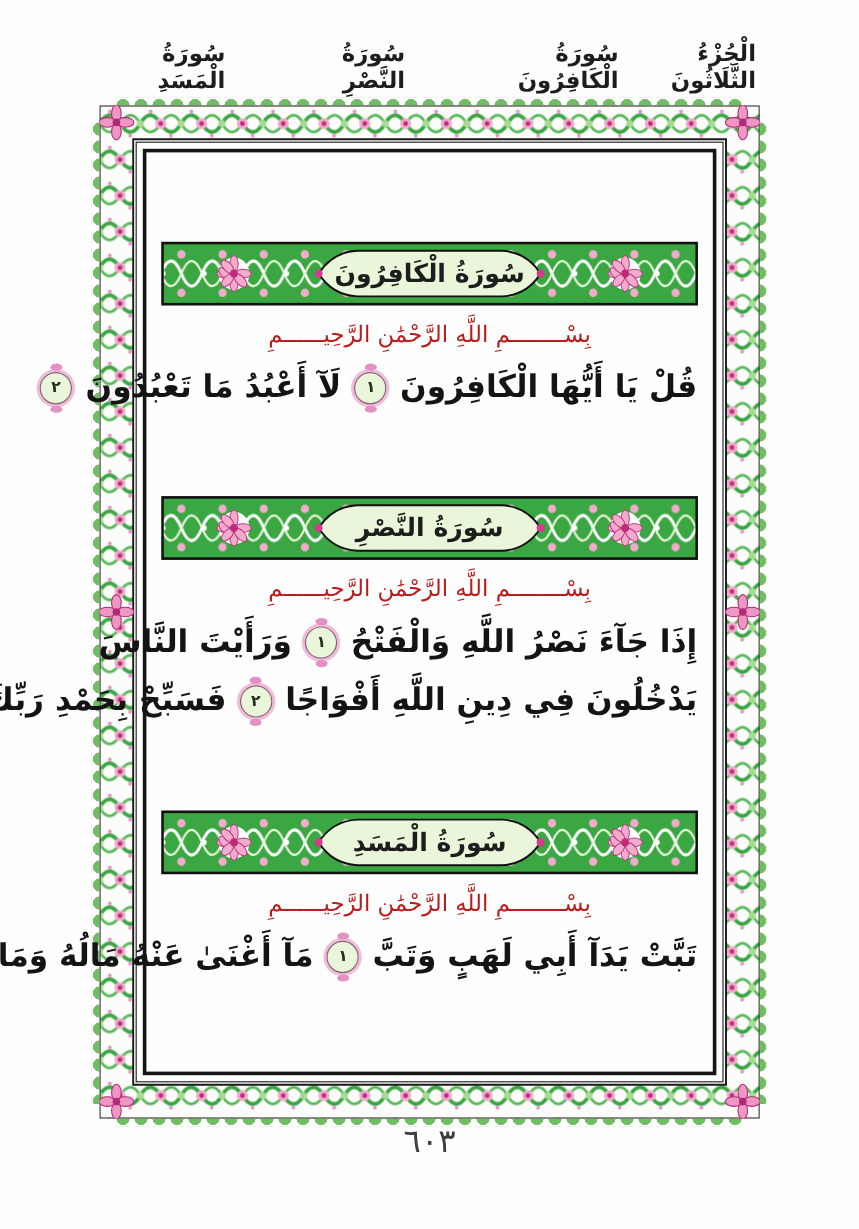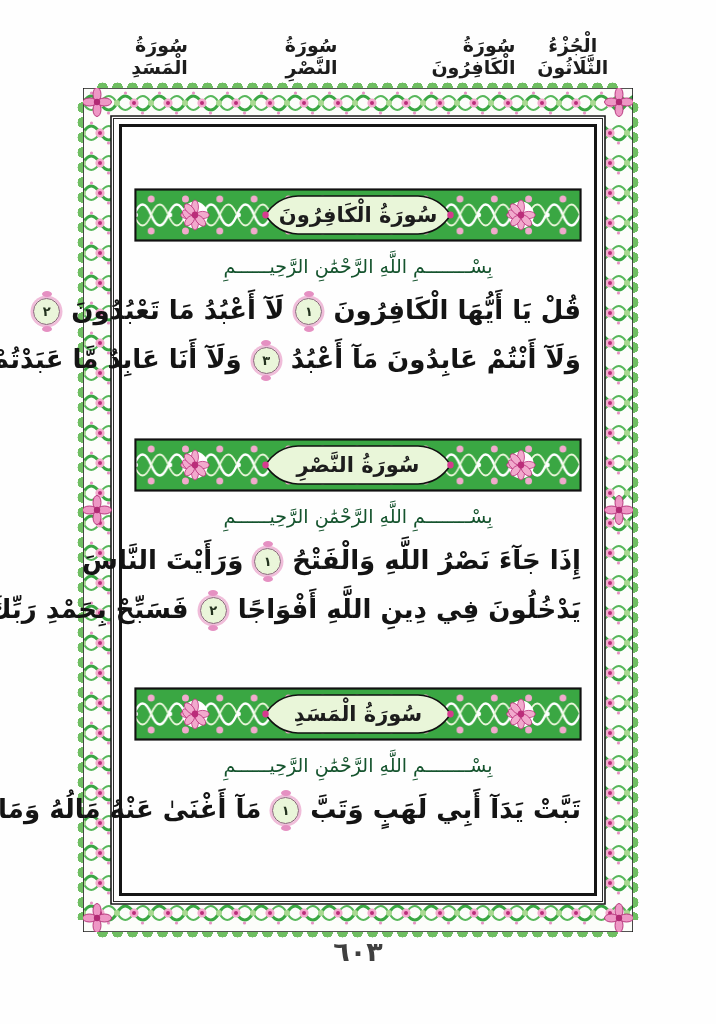--- a/index.html
+++ b/index.html
@@ -6,21 +6,21 @@
   .page{
     position:relative;width:716px;height:1024px;background:#fefefe;overflow:hidden;
     font-family:"DejaVu Sans",sans-serif;color:#161616;
   }
   
   .header{
     position:absolute;top:44px;left:86px;right:86px;height:34px;
     direction:rtl;display:flex;justify-content:space-between;align-items:flex-end;
     font-size:19px;font-weight:700;color:#1d1d1d;
   }
-  .header .juz{letter-spacing:0.5px;text-align:center;}
+  .header .juz{letter-spacing:0.5px;}
   .header .refs{display:flex;gap:52px;}
   
   .frame{position:absolute;left:83px;top:88px;width:550px;height:844px;}
   .band-svg{position:absolute;inset:0;width:550px;height:844px;}
   .scallop{position:absolute;pointer-events:none;}
   .scallop.h{left:12px;right:12px;height:7px;background-size:15px 7px;background-repeat:repeat-x;}
   .scallop.top{top:-7px;background-image:radial-gradient(circle 5.5px at 7.5px 7px,#6fbe62 0 5.4px,transparent 5.6px);}
   .scallop.bottom{bottom:-7px;background-image:radial-gradient(circle 5.5px at 7.5px 0px,#6fbe62 0 5.4px,transparent 5.6px);}
   .scallop.v{top:12px;bottom:12px;width:7px;background-size:7px 15px;background-repeat:repeat-y;}
   .scallop.left{left:-7px;background-image:radial-gradient(circle 5.5px at 7px 7.5px,#6fbe62 0 5.4px,transparent 5.6px);}
@@ -32,21 +32,21 @@
   }
   
   .banner{position:relative;height:54px;margin:2px 2px;}
   .banner-svg{position:absolute;inset:0;width:100%;height:100%;}
   .banner-title{
     position:absolute;inset:0;display:flex;align-items:center;justify-content:center;
     direction:rtl;font-size:21px;font-weight:700;color:#1d1d1d;
   }
   
   .bismillah{
-    direction:rtl;text-align:center;font-size:19px;font-weight:400;color:#14532d;
+    direction:rtl;text-align:center;font-size:19px;font-weight:400;color:#b91c1c;
     margin:4px 0 0 0;line-height:40px;white-space:nowrap;
   }
   .verse-lines{display:flex;flex-direction:column;}
   .verse-line{
     direction:rtl;text-align:center;font-size:26px;font-weight:700;color:#141414;
     line-height:49px;white-space:nowrap;
   }
   .verse-text{margin:0 3px;}
   .ayah-marker{
     display:inline-flex;align-items:center;justify-content:center;
@@ -58,21 +58,21 @@
   }
   .ayah-marker::before,.ayah-marker::after{
     content:"";position:absolute;left:50%;transform:translateX(-50%);
     width:10px;height:6px;border-radius:50%;background:#e590c2;
   }
   .ayah-marker::before{top:-8px;}
   .ayah-marker::after{bottom:-8px;}
   
   .page-number{
     position:absolute;top:936px;left:0;right:0;text-align:center;
-    font-size:27px;font-weight:700;color:#3f3f3f;direction:rtl;
+    font-size:27px;font-weight:400;color:#3f3f3f;direction:rtl;
   }
 </style>
 </head>
 <body>
 
 <svg width="0" height="0" style="position:absolute" aria-hidden="true">
   <defs>
     <pattern id="vinePat" width="34" height="30" patternUnits="userSpaceOnUse">
       <rect width="34" height="30" fill="#fcfdfa"></rect>
       <path d="M0,15 Q8,1 17,15 T34,15" fill="none" stroke="#3aa743" stroke-width="3.2"></path>
@@ -157,21 +157,20 @@
             <use href="#rosette" transform="translate(406,27)"></use>
             <path d="M138,27 Q150,9 172,8 H298 Q320,9 332,27 Q320,45 298,46 H172 Q150,45 138,27 Z" fill="#e9f6d9" stroke="#111" stroke-width="1.6"></path>
             <circle cx="138" cy="27" r="3.4" fill="#d63a8e"></circle>
             <circle cx="332" cy="27" r="3.4" fill="#d63a8e"></circle>
           </svg>
           <span class="banner-title">سُورَةُ الْكَافِرُونَ</span>
         </div>
         <div class="bismillah">بِسْــــــــمِ اللَّهِ الرَّحْمَٰنِ الرَّحِيــــــمِ</div>
         <div class="verse-lines">
             <div class="verse-line"><span class="verse-text">قُلْ يَا أَيُّهَا الْكَافِرُونَ</span><span class="ayah-marker">١</span><span class="verse-text">لَآ أَعْبُدُ مَا تَعْبُدُونَ</span><span class="ayah-marker">٢</span></div>
-            <div class="verse-line"><span class="verse-text">وَلَآ أَنْتُمْ عَابِدُونَ مَآ أَعْبُدُ</span><span class="ayah-marker">٣</span><span class="verse-text">وَلَآ أَنَا عَابِدٌ مَّا عَبَدْتُمْ</span></div>
           </div>
       </section>
 
       <section>
         <div class="banner">
           <svg class="banner-svg" viewBox="0 0 470 54" preserveAspectRatio="none">
             <rect x="1.5" y="1.5" width="467" height="51" fill="url(#bannerPat)" stroke="#111" stroke-width="2.2"></rect>
             <use href="#rosette" transform="translate(64,27)"></use>
             <use href="#rosette" transform="translate(406,27)"></use>
             <path d="M138,27 Q150,9 172,8 H298 Q320,9 332,27 Q320,45 298,46 H172 Q150,45 138,27 Z" fill="#e9f6d9" stroke="#111" stroke-width="1.6"></path>

